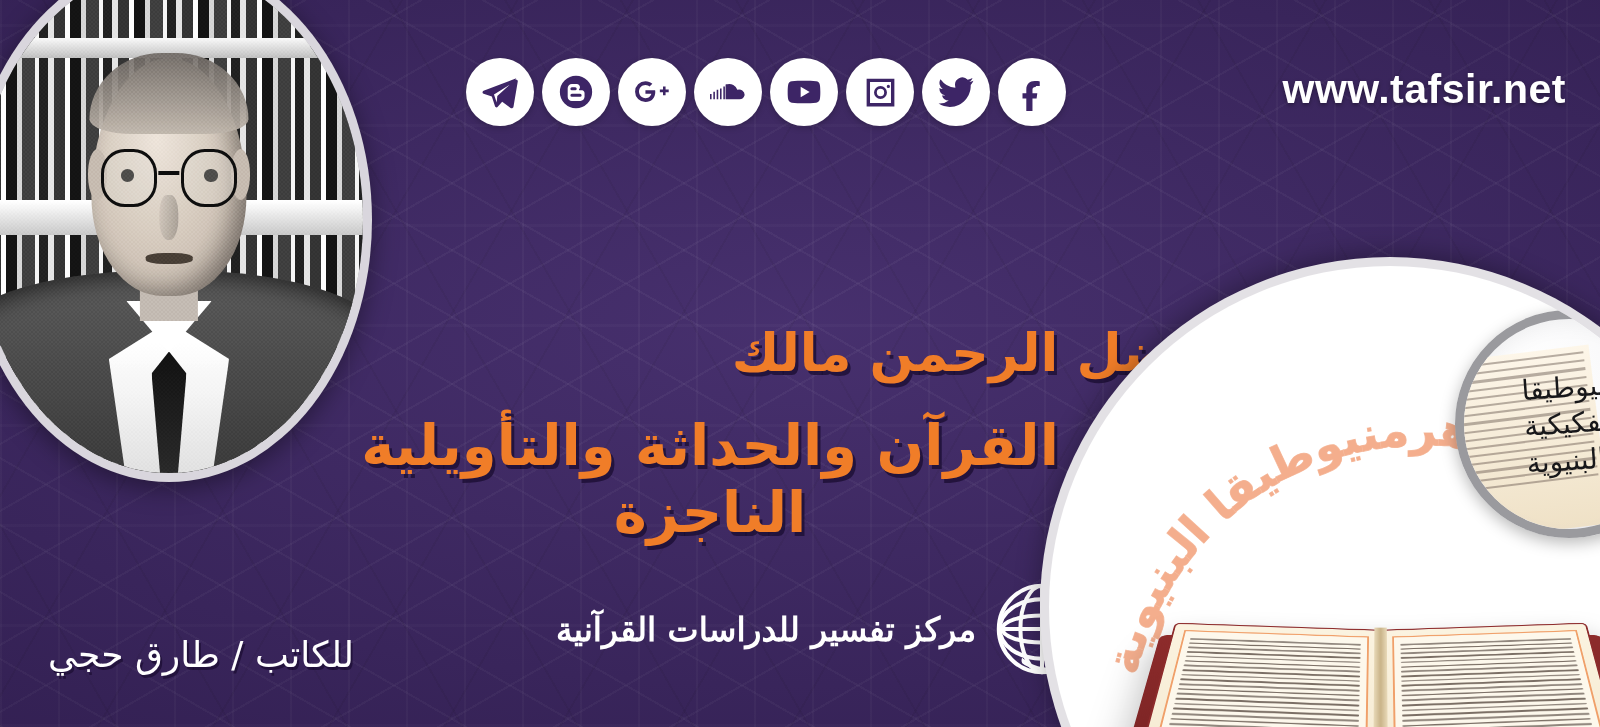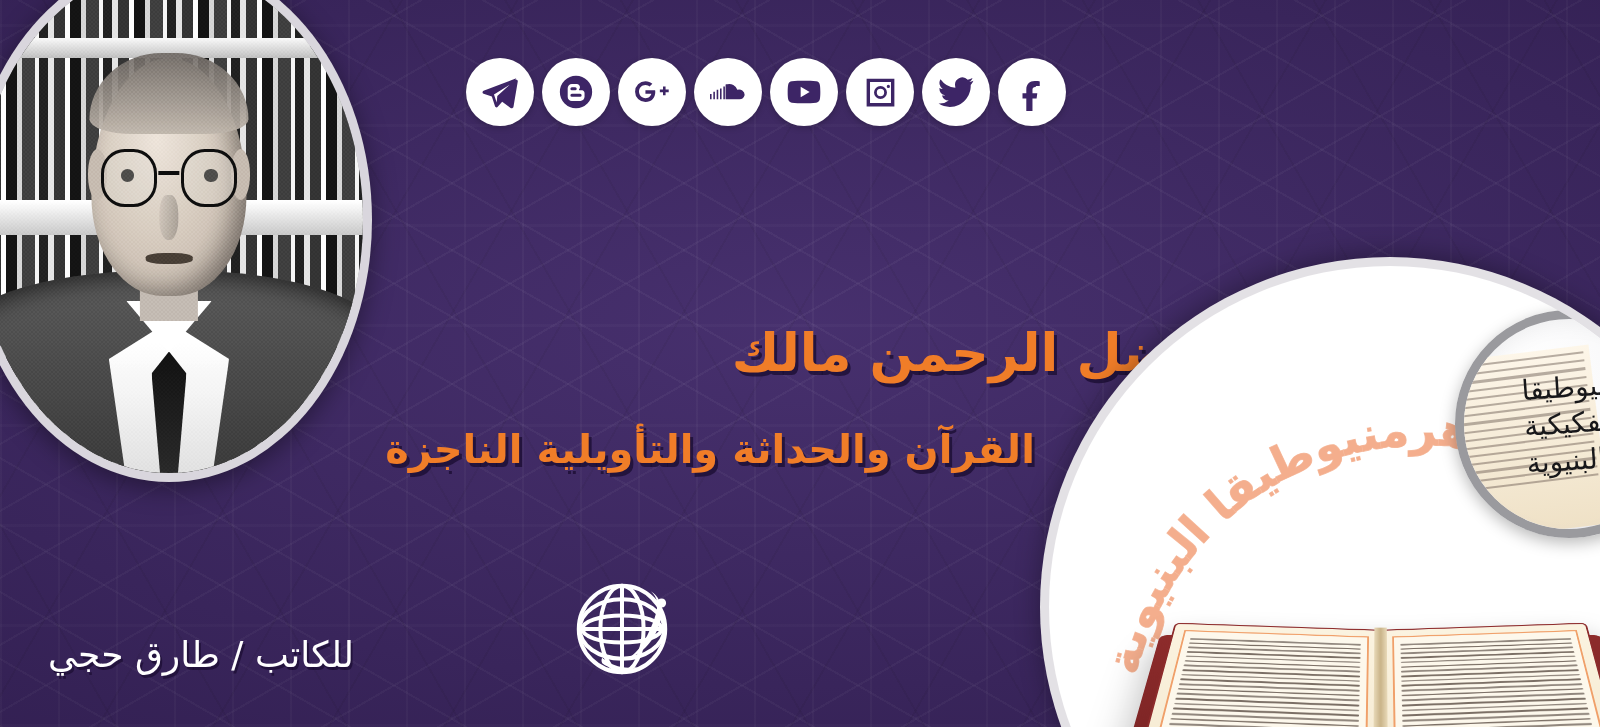--- a/index.html
+++ b/index.html
@@ -192,24 +192,24 @@
   .author-name{
     position:absolute;right:350px;top:322px;
     width:560px;text-align:center;
     color:#f07d28;
     font-size:52px;font-weight:bold;
     line-height:1.2;
     text-shadow:3px 4px 0 rgba(26,12,48,.75);
     direction:rtl;
   }
   .book-subtitle{
-    position:absolute;right:530px;top:425px;
+    position:absolute;right:530px;top:412px;
     width:720px;text-align:center;
     color:#f07d28;
-    font-size:40px;font-weight:bold;
+    font-size:56px;font-weight:bold;
     line-height:1.2;
     text-shadow:3px 4px 0 rgba(26,12,48,.75);
     direction:rtl;
   }
   .writer-credit{
     position:absolute;left:48px;bottom:52px;
     color:#ffffff;
     font-size:36px;font-weight:normal;
     text-shadow:2px 3px 0 rgba(26,12,48,.7);
     direction:rtl;
@@ -400,20 +400,21 @@
     </div>
 
     <div class="sicon" title="Telegram">
       <svg width="38" height="38" viewBox="0 0 24 24">
           <path d="M22.3 3.3 1.6 11.2c-.9.35-.87 1.65.05 1.95l5.2 1.66 2 6.2c.25.75 1.2.95 1.72.35l2.8-3.2 5.3 3.9c.7.5 1.7.1 1.85-.75l2.7-15.9c.15-.9-.75-1.6-1.6-1.25zM8.2 13.5l9.9-6.1-7.8 7.1-.4 4.1-1.7-5.1z"></path>
         </svg>
     </div>
 
   </div>
 
+  <div class="url">www.tafsir.net</div>
 
   <div class="author-name">فضل الرحمن مالك</div>
   <div class="book-subtitle">القرآن والحداثة والتأويلية الناجزة</div>
   <div class="writer-credit">للكاتب / طارق حجي</div>
 
   <div class="logo">
     <svg class="logo-globe" viewBox="0 0 120 120">
       <g fill="none" stroke="#ffffff" stroke-width="4.5">
         <circle cx="60" cy="60" r="48"></circle>
         <ellipse cx="60" cy="60" rx="24" ry="48"></ellipse>
@@ -422,20 +423,21 @@
         <line x1="60" y1="12" x2="60" y2="108"></line>
         <line x1="12" y1="60" x2="108" y2="60"></line>
       </g>
       <g fill="#ffffff">
         <path d="M92 18c5 4 8 11 7 18-1 9-5 18-9 27-5 11-12 22-22 29 9-3 17-9 23-17 8-10 13-23 13-36 0-8-4-16-12-21z"></path>
         <path d="M104 26c3 0 5 2 5 5s-2 5-5 5-5-2-5-5 2-5 5-5z"></path>
         <path d="M38 92c10 9 25 13 39 10-12 6-27 5-39-4-1-2-1-4 0-6z"></path>
       </g>
     </svg>
     <div class="logo-text">
+      <div class="logo-ar">مركز تفسير للدراسات القرآنية</div>
     </div>
   </div>
 
   <div class="scene">
     <div class="scene-inner">
 
       <svg class="arc-text" viewBox="0 0 700 700">
         <defs>
           <path id="arcpath" d="M 90 420 A 300 300 0 0 1 620 300" fill="none"></path>
         </defs>

